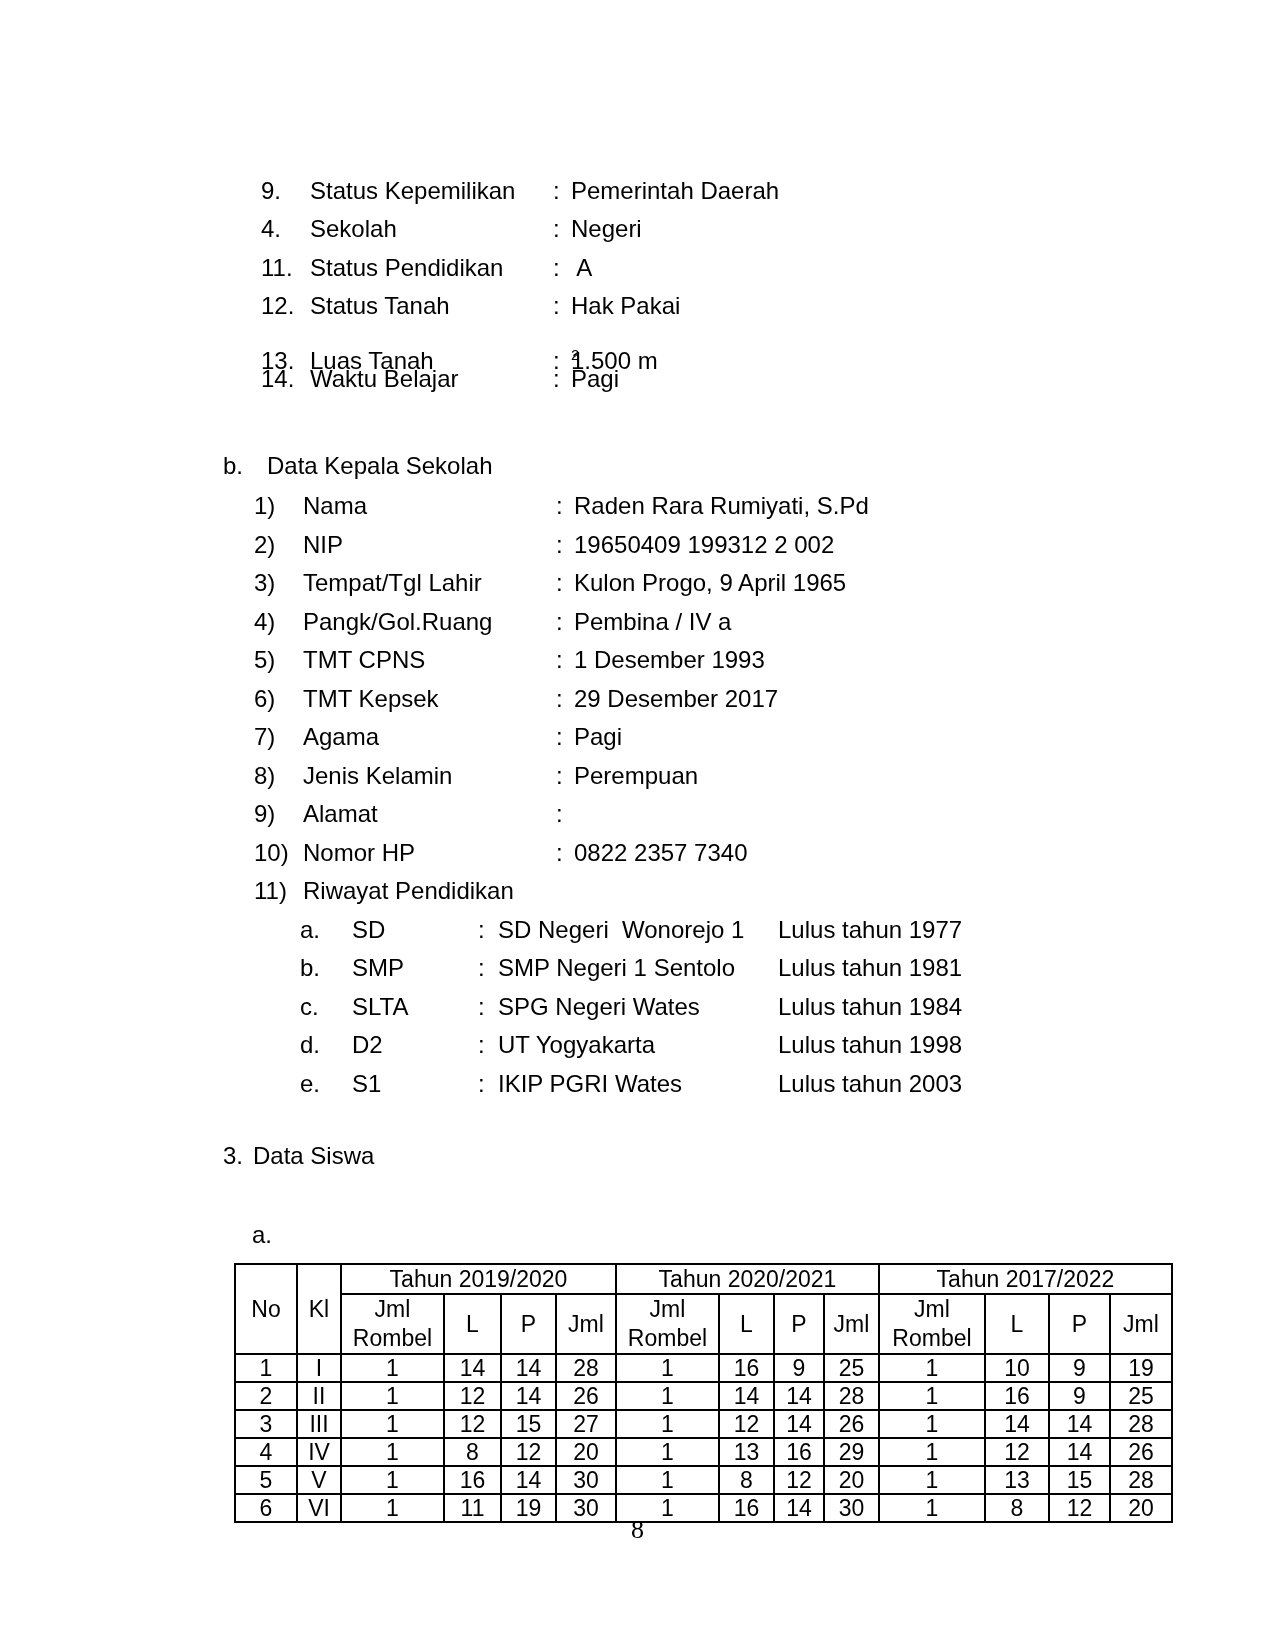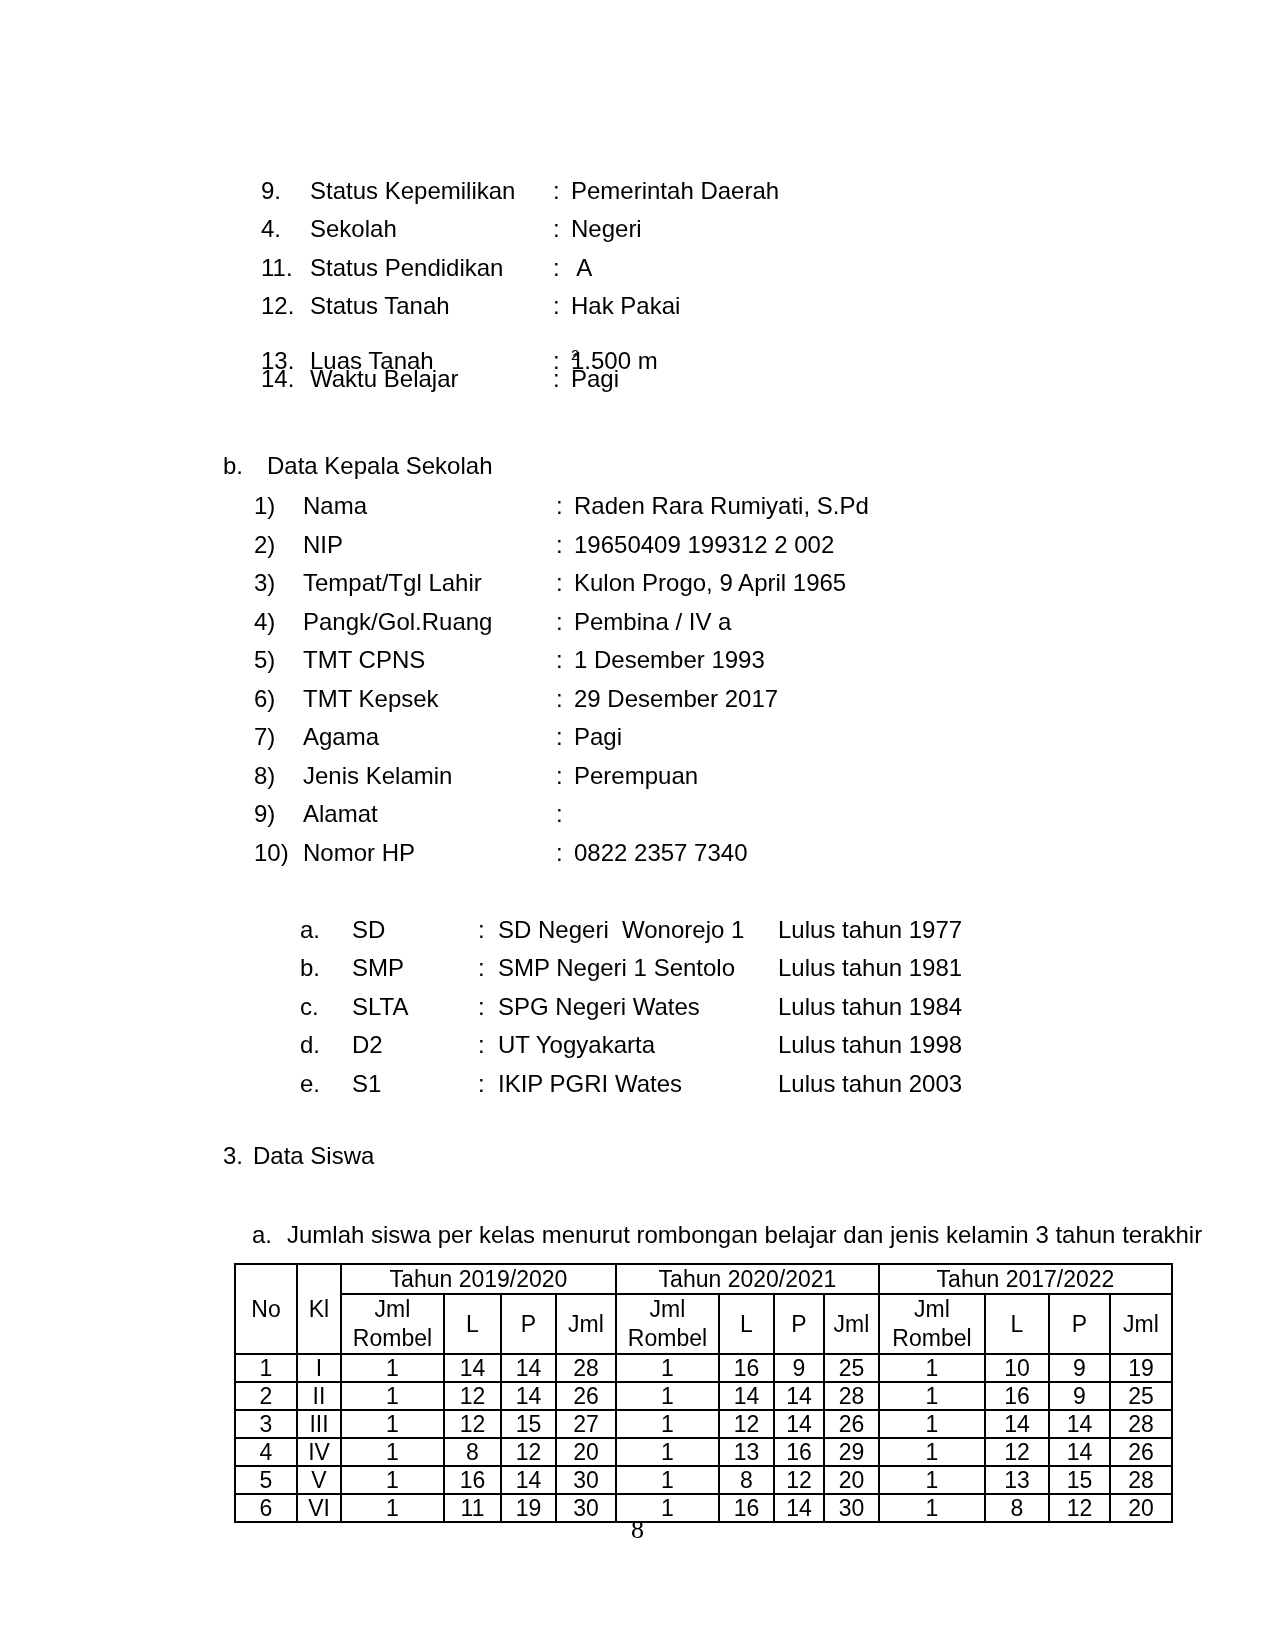--- a/index.html
+++ b/index.html
@@ -153,20 +153,24 @@
     <span class="n">9)</span>
     <span class="lbl">Alamat</span>
     <span class="c">:</span>
   </div>
   <div class="row secB" style="top:839px">
     <span class="n">10)</span>
     <span class="lbl">Nomor HP</span>
     <span class="c">:</span>
     <span class="v">0822 2357 7340</span>
   </div>
+  <div class="row secB" style="top:877px">
+    <span class="n">11)</span>
+    <span class="lbl">Riwayat Pendidikan</span>
+  </div>
 
   <div class="row secR" style="top:916px">
     <span class="n">a.</span>
     <span class="lbl">SD</span>
     <span class="c">:</span>
     <span class="v">SD Negeri  Wonorejo 1</span>
     <span class="lulus">Lulus tahun 1977</span>
   </div>
   <div class="row secR" style="top:954px">
     <span class="n">b.</span>
@@ -197,21 +201,20 @@
     <span class="lulus">Lulus tahun 2003</span>
   </div>
 
   <div class="row head3" style="top:1142px">
     <span class="hn">3.</span>
     <span class="ht">Data Siswa</span>
   </div>
 
   <div class="row cap" style="top:1221px">
     <span class="hn">a.</span>
-    <span class="ht">Jumlah siswa per kelas menurut rombongan belajar dan jenis kelamin 3 tahun terakhir</span>
   </div>
 
   <table class="siswa">
     <colgroup>
       <col style="width:62px">
         <col style="width:44px">
       <col style="width:103px">
         <col style="width:57px">
         <col style="width:55px">
         <col style="width:60px">

